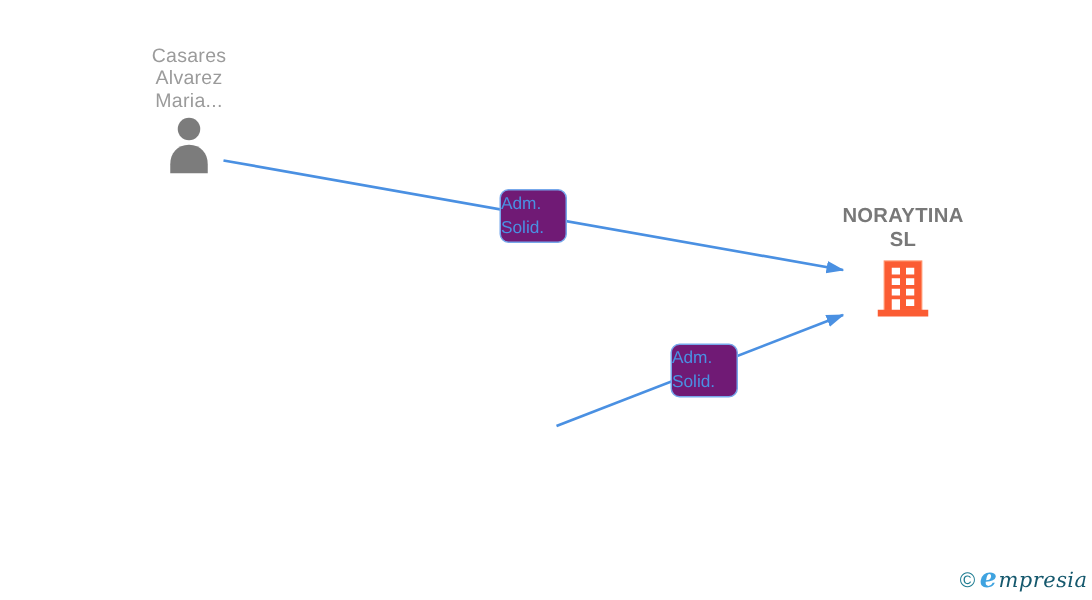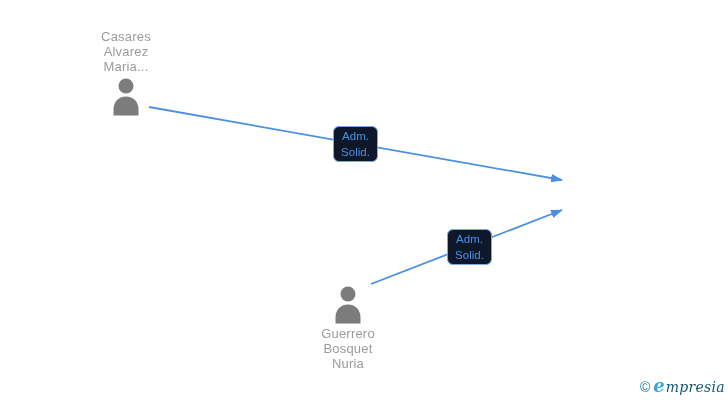--- a/index.html
+++ b/index.html
@@ -26,23 +26,23 @@
   .icon-holder{display:block;margin:4px auto 0 auto;}
   .company .icon-holder{margin-top:5px;}
   .person-glyph circle,.person-glyph path{fill:var(--person-icon);}
   .building-body{fill:var(--building);stroke:#ff8e66;stroke-width:0.8;}
   .building-base{fill:var(--building);}
   .building-window{fill:var(--building-window);}
 
   
   .edge-label{
     position:absolute;width:45px;height:36px;box-sizing:border-box;
-    background:#0f172a;border:1.5px solid var(--edge-label-border);border-radius:6px;
+    background:#701a75;border:1.5px solid var(--edge-label-border);border-radius:6px;
     color:var(--edge-label-text);font-size:11.5px;line-height:16px;
-    text-align:center;white-space:pre-line;padding-top:1px;cursor:pointer;
+    text-align:left;white-space:pre-line;padding-top:1px;cursor:pointer;
   }
 
   
   .watermark{
     position:absolute;right:3px;bottom:3px;height:20px;
     display:flex;align-items:baseline;gap:3px;cursor:pointer;
   }
   .wm-copy{color:var(--logo-copyright);font-size:14px;}
   .wm-initial{
     color:var(--logo-initial);
@@ -73,30 +73,37 @@
   <div class="node person" style="left:64px;top:29px;width:124px;">
     <div class="node-label">Casares
 Alvarez
 Maria...</div>
     <svg class="icon-holder person-glyph" width="30" height="38" viewBox="0 0 30 38">
       <circle cx="15" cy="8" r="7.5"></circle>
       <path d="M15,18.5 C7.2,18.5 2.5,24.2 2.5,31.5 L2.5,37.5 L27.5,37.5 L27.5,31.5 C27.5,24.2 22.8,18.5 15,18.5 Z"></path>
     </svg>
   </div>
 
-  <div class="node person" style="left:286px;top:286px;width:124px;">
-    <svg class="icon-holder person-glyph" style="margin-top:0;" width="30" height="38" viewBox="0 0 30 38">
-      <circle cx="15" cy="8" r="7.5"></circle>
-      <path d="M15,18.5 C7.2,18.5 2.5,24.2 2.5,31.5 L2.5,37.5 L27.5,37.5 L27.5,31.5 C27.5,24.2 22.8,18.5 15,18.5 Z"></path>
+
+  <div class="node company" style="left:540px;top:136px;width:124px;">
+    <div class="node-label">NORAYTINA
+SL</div>
+    <svg class="icon-holder" width="34" height="39" viewBox="0 0 34 39">
+      <rect class="building-body" x="4.5" y="1" width="25" height="33"></rect>
+      <rect class="building-base" x="0" y="33.5" width="34" height="4.5"></rect>
+      <rect class="building-window" x="9.5" y="5.5" width="5.5" height="4.5"></rect>
+      <rect class="building-window" x="19" y="5.5" width="5.5" height="4.5"></rect>
+      <rect class="building-window" x="9.5" y="12.5" width="5.5" height="4.5"></rect>
+      <rect class="building-window" x="19" y="12.5" width="5.5" height="4.5"></rect>
+      <rect class="building-window" x="9.5" y="19.5" width="5.5" height="4.5"></rect>
+      <rect class="building-window" x="19" y="19.5" width="5.5" height="4.5"></rect>
+      <rect class="building-window" x="9.5" y="26.5" width="5.5" height="7"></rect>
+      <rect class="building-window" x="19" y="26.5" width="5.5" height="4.5"></rect>
     </svg>
-    <div class="node-label" style="margin-top:2px;">Guerrero
-Bosquet
-Nuria</div>
   </div>
-
 
   <div class="edge-label" style="left:333px;top:126px;">Adm.
 Solid.</div>
   <div class="edge-label" style="left:447px;top:229px;">Adm.
 Solid.</div>
 
   <div class="watermark">
     <span class="wm-copy">©</span>
     <span class="wm-initial">e</span>
     <span class="wm-rest">mpresia</span>

